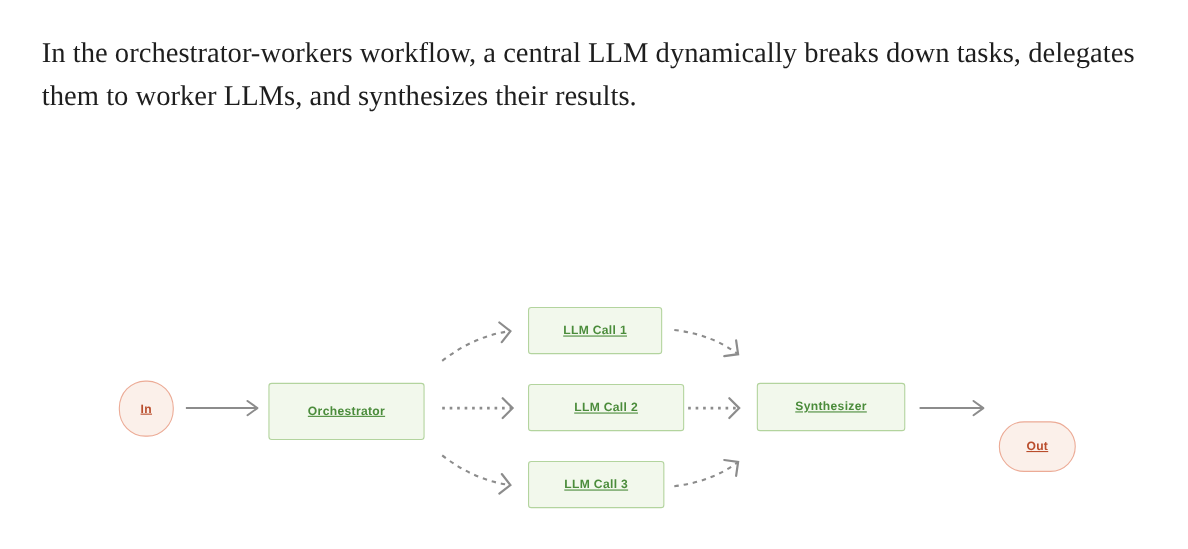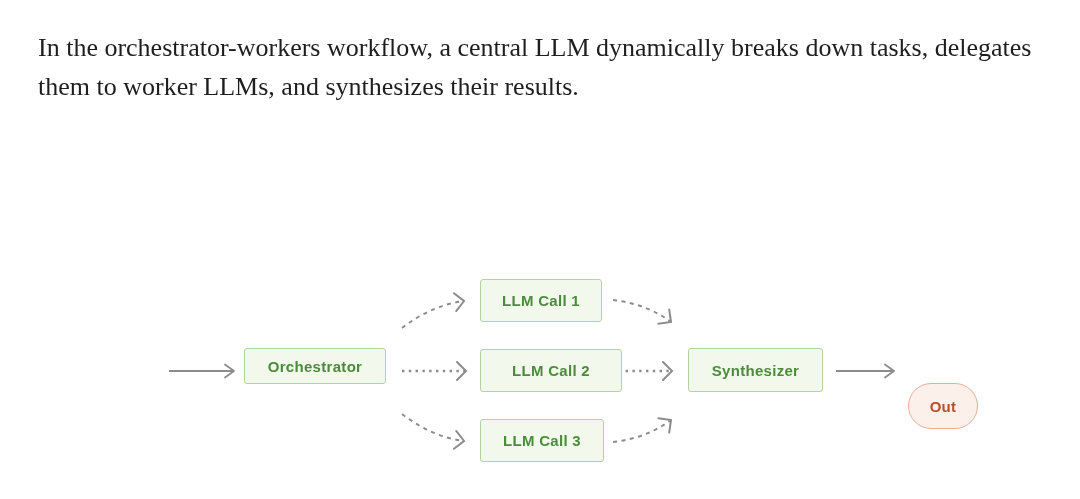--- a/index.html
+++ b/index.html
@@ -20,36 +20,37 @@
     color:#1e1e1e;
     letter-spacing:0;
   }
   .diagram{position:absolute;left:0;top:0;width:1080px;height:499px;}
   .edges{position:absolute;left:0;top:0;width:1080px;height:499px;pointer-events:none;}
   .node{
     position:absolute;
     display:flex;align-items:center;justify-content:center;
     box-sizing:border-box;
     font-weight:700;
-    font-size:15px;
+    font-size:11px;
     letter-spacing:.3px;
+    text-decoration:underline;
   }
   .node.green{
     background:#f2f8ec;
     border:1.5px solid #b3d49e;
     border-radius:3px;
     color:#4b8c3b;
   }
   .node.pink{
     background:#fbf0ea;
     border:1.5px solid #ecab96;
     color:#b94d2c;
   }
   .node-in{left:108px;top:346px;width:50px;height:51px;border-radius:48%;}
-  .node-orchestrator{left:244px;top:348px;width:142px;height:36px;}
+  .node-orchestrator{left:244px;top:348px;width:142px;height:52px;}
   .node-llm1{left:480px;top:279px;width:122px;height:43px;}
   .node-llm2{left:480px;top:349px;width:142px;height:43px;}
   .node-llm3{left:480px;top:419px;width:124px;height:43px;}
   .node-synthesizer{left:688px;top:348px;width:135px;height:44px;justify-content:center;}
   .node-out{left:908px;top:347px;width:70px;height:46px;border-radius:23px;margin-top:36px;}
 </style>
 </head>
 <body>
 
 <div class="page">
@@ -78,20 +79,23 @@
 
       <path d="M402,328 Q432,305 464,301" fill="none" stroke="#8c8c8c" stroke-width="1.9" stroke-dasharray="4 4.5" marker-end="url(#chevOpen)"></path>
 
       <path d="M402,414 Q432,437 464,441" fill="none" stroke="#8c8c8c" stroke-width="1.9" stroke-dasharray="4 4.5" marker-end="url(#chevOpen)"></path>
 
       <path d="M613,300 Q647,304 671,322" fill="none" stroke="#8c8c8c" stroke-width="1.9" stroke-dasharray="4 4.5" marker-end="url(#chevOpen)"></path>
 
       <path d="M613,442 Q647,438 671,420" fill="none" stroke="#8c8c8c" stroke-width="1.9" stroke-dasharray="4 4.5" marker-end="url(#chevOpen)"></path>
     </svg>
 
+    <div class="node pink node-in">
+      <span>In</span>
+    </div>
 
     <div class="node green node-orchestrator">
       <span>Orchestrator</span>
     </div>
 
     <div class="node green node-llm1">
       <span>LLM Call 1</span>
     </div>
 
     <div class="node green node-llm2">

